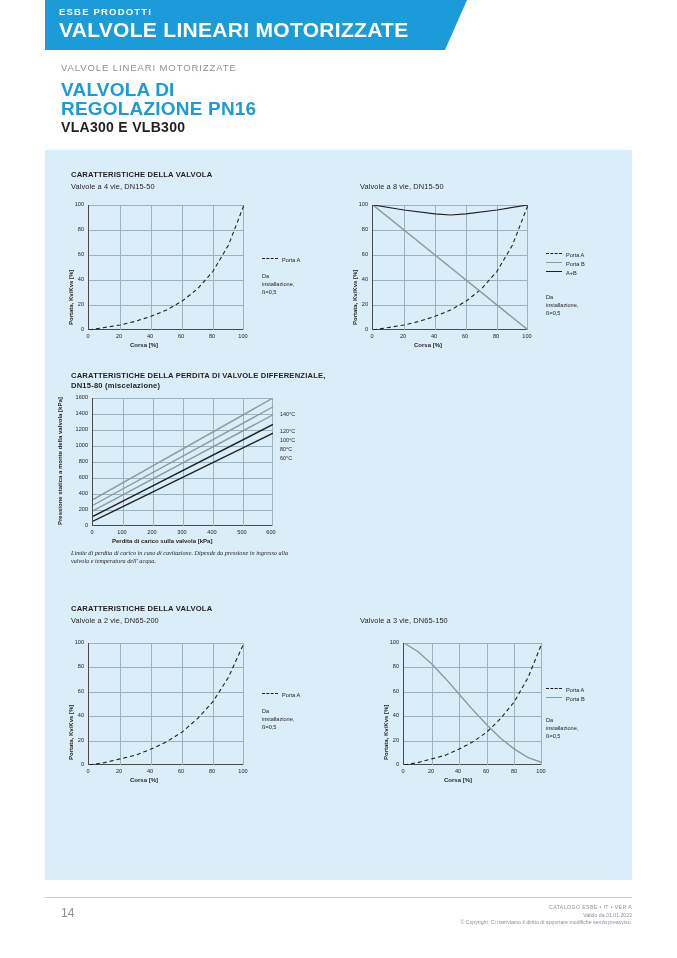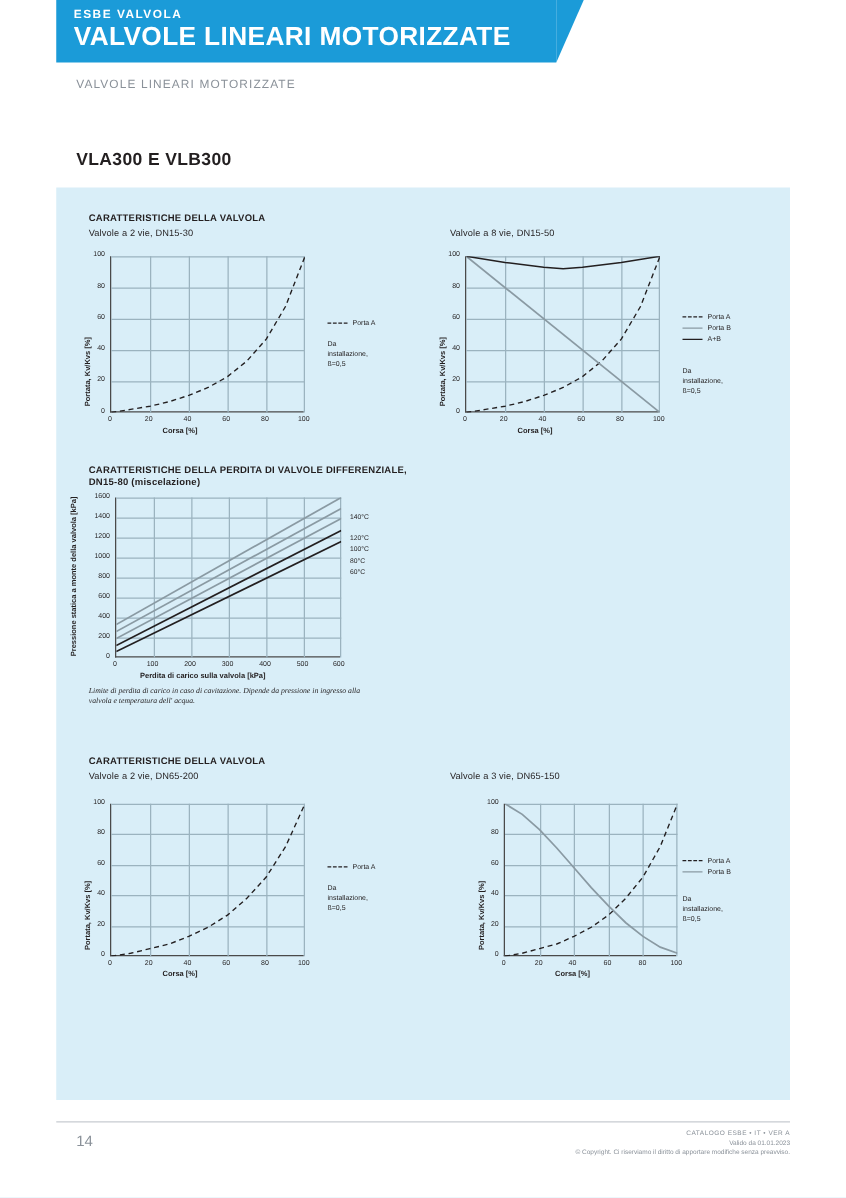--- a/index.html
+++ b/index.html
@@ -116,31 +116,35 @@
     font-size:5.2px; color:#8a9199; line-height:7.5px;
   }
   .footer-right .l1 { letter-spacing:0.4px; }
 </style>
 </head>
 <body>
 
 <div class="page">
 
   <div class="header-bar">
-    <div class="header-kicker">ESBE VALVOLA</div>
+    <div class="header-kicker">ESBE PRODOTTI</div>
     <div class="header-title">VALVOLE LINEARI MOTORIZZATE</div>
   </div>
 
   <div class="breadcrumb">VALVOLE LINEARI MOTORIZZATE</div>
+  <div class="title-main">
+    <div>VALVOLA DI</div>
+    <div>REGOLAZIONE PN16</div>
+  </div>
   <div class="title-sub">VLA300 E VLB300</div>
 
   <div class="panel"></div>
 
   <div class="sec-title" style="left:71px; top:170px;">CARATTERISTICHE DELLA VALVOLA</div>
-  <div class="sec-sub" style="left:71px; top:182px;">Valvole a 2 vie, DN15-30</div>
+  <div class="sec-sub" style="left:71px; top:182px;">Valvole a 4 vie, DN15-50</div>
   <div class="sec-sub" style="left:360px; top:182px;">Valvole a 8 vie, DN15-50</div>
 
   <div class="chart">
     <div class="axis-label-y" style="left:68px; top:325px;">Portata, Kv/Kvs [%]</div>
     <div class="plot" id="p1" style="left:88px; top:205px; width:155px; height:125px;">
 
       <div class="grid-line" style="left:0; top:0px;   width:155px; height:1px;"></div>
       <div class="grid-line" style="left:0; top:25px;  width:155px; height:1px;"></div>
       <div class="grid-line" style="left:0; top:50px;  width:155px; height:1px;"></div>
       <div class="grid-line" style="left:0; top:75px;  width:155px; height:1px;"></div>

